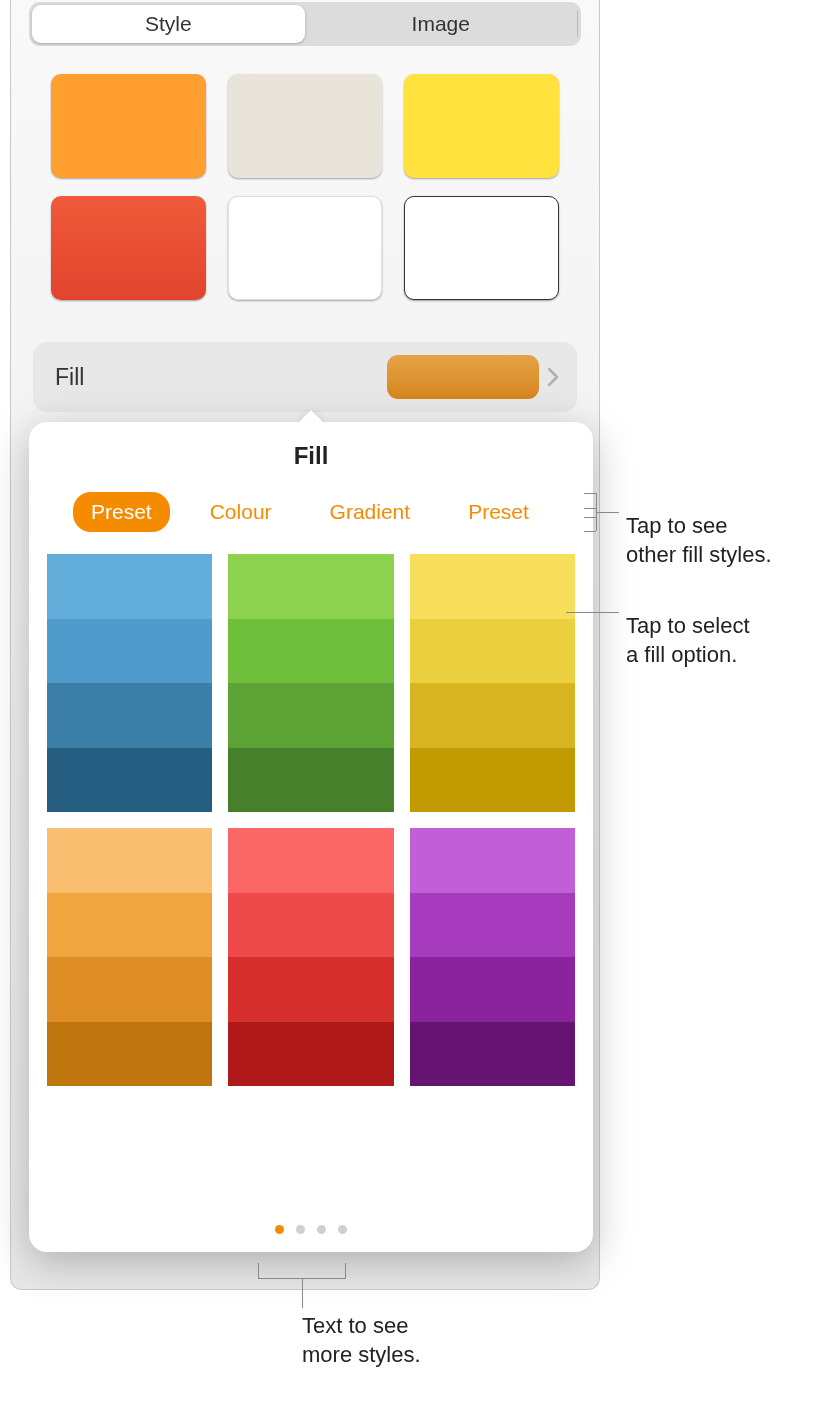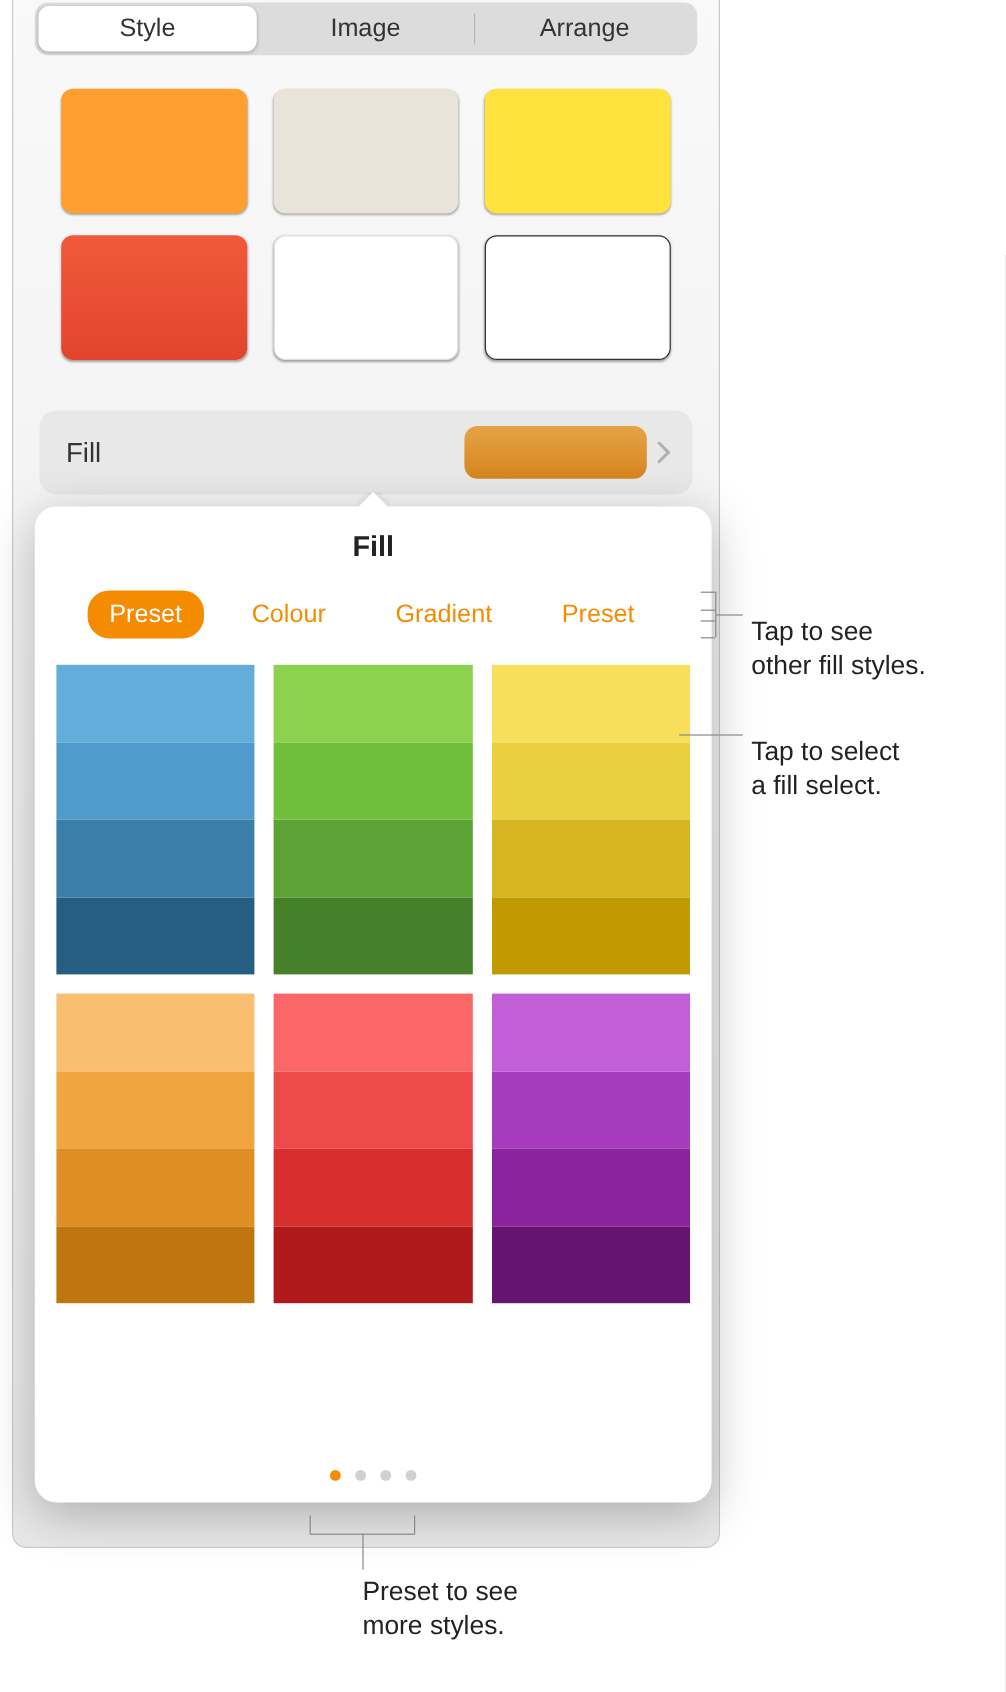--- a/index.html
+++ b/index.html
@@ -187,23 +187,20 @@
 
 <div class="panel">
   <div class="seg">
     <div class="seg-item active">
         <span>Style</span>
       </div>
     <div class="seg-item">
         <span>Image</span>
       </div>
     <div class="seg-sep"></div>
-    <div class="seg-item">
-        <span>Arrange</span>
-      </div>
   </div>
 
   <div class="style-grid">
     <div class="style-swatch" style="background:#ff9f2f;"></div>
     <div class="style-swatch" style="background:#e9e4d9;"></div>
     <div class="style-swatch" style="background:#ffe23e;"></div>
     <div class="style-swatch" style="background:linear-gradient(#f05a3a,#e2442d);"></div>
     <div class="style-swatch" style="background:#ffffff;border:1px solid #e0e0e0;"></div>
     <div class="style-swatch" style="background:#ffffff;border:1.5px solid #333;"></div>
   </div>
@@ -290,23 +287,23 @@
 <div class="callout-line" style="left:584px; top:493px; width:12px; height:1px;"></div>
 <div class="callout-line" style="left:584px; top:531px; width:12px; height:1px;"></div>
 <div class="callout" style="left:626px; top:512px;">
   <div>Tap to see</div>
   <div>other fill styles.</div>
 </div>
 
 <div class="callout-line" style="left:566px; top:612px; width:53px; height:1px;"></div>
 <div class="callout" style="left:626px; top:612px;">
   <div>Tap to select</div>
-  <div>a fill select.</div>
+  <div>a fill option.</div>
 </div>
 
 <div class="callout-line" style="left:258px; top:1263px; width:1px; height:15px;"></div>
 <div class="callout-line" style="left:345px; top:1263px; width:1px; height:15px;"></div>
 <div class="callout-line" style="left:258px; top:1278px; width:88px; height:1px;"></div>
 <div class="callout-line" style="left:302px; top:1278px; width:1px; height:30px;"></div>
 <div class="callout" style="left:302px; top:1312px;">
-  <div>Preset to see</div>
+  <div>Text to see</div>
   <div>more styles.</div>
 </div>
 
 </body></html>

